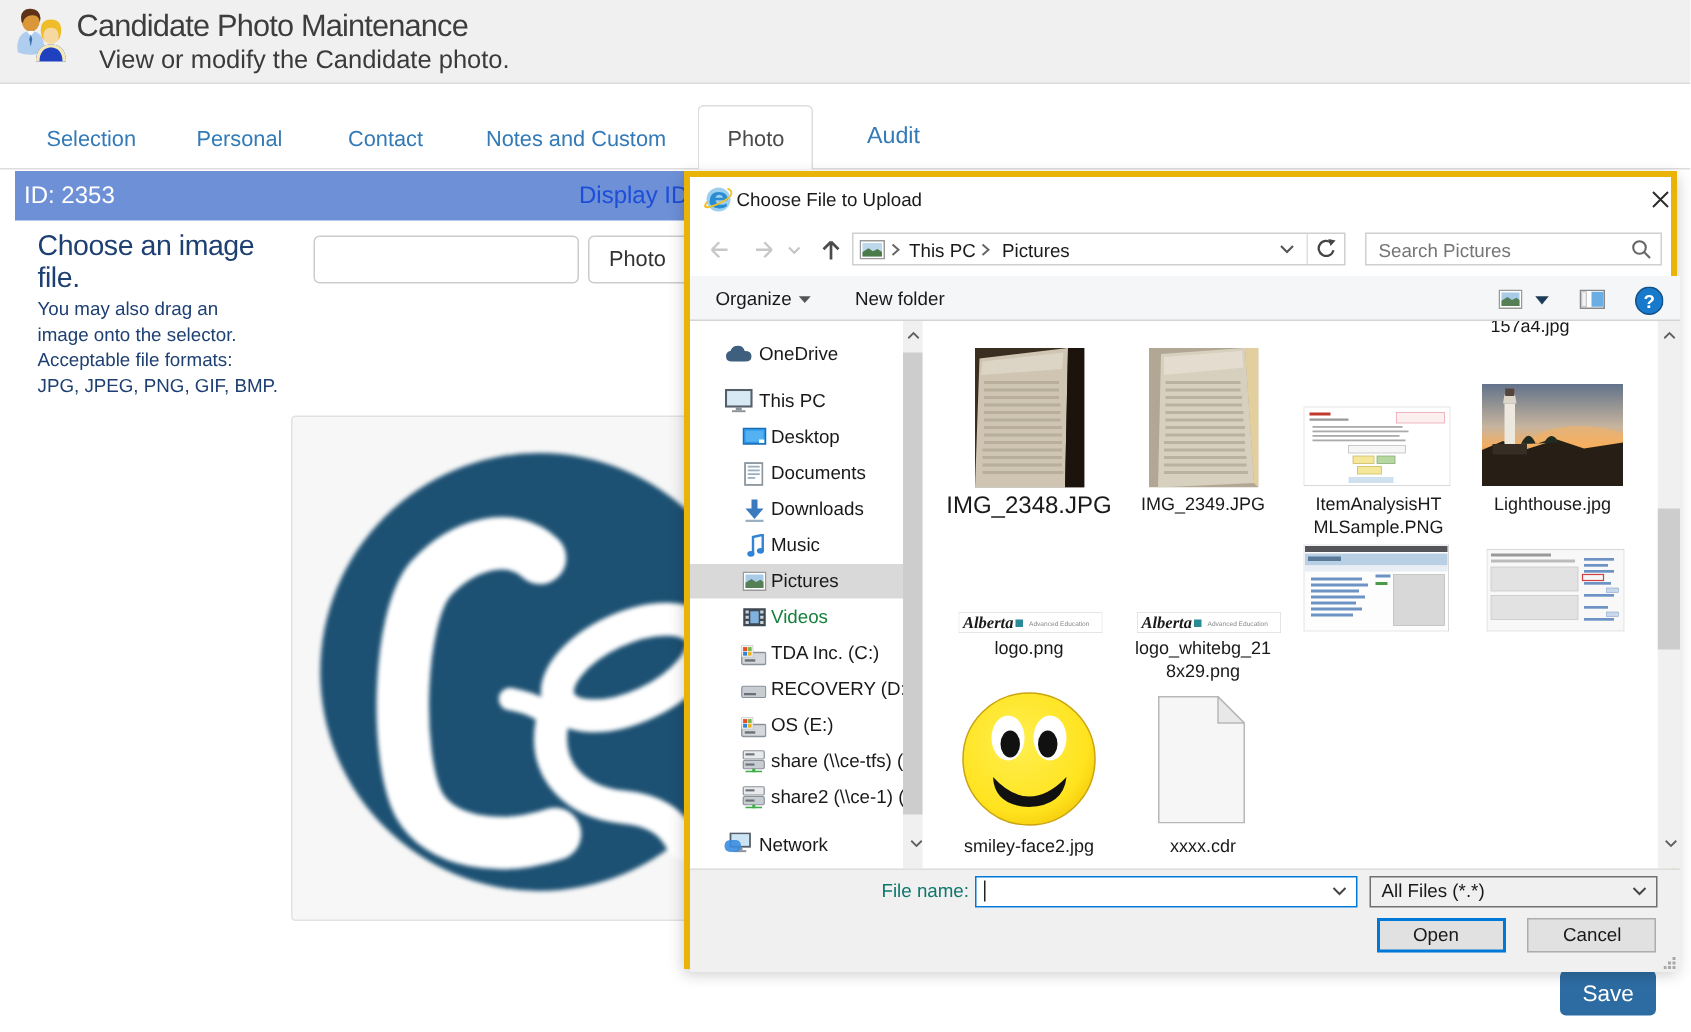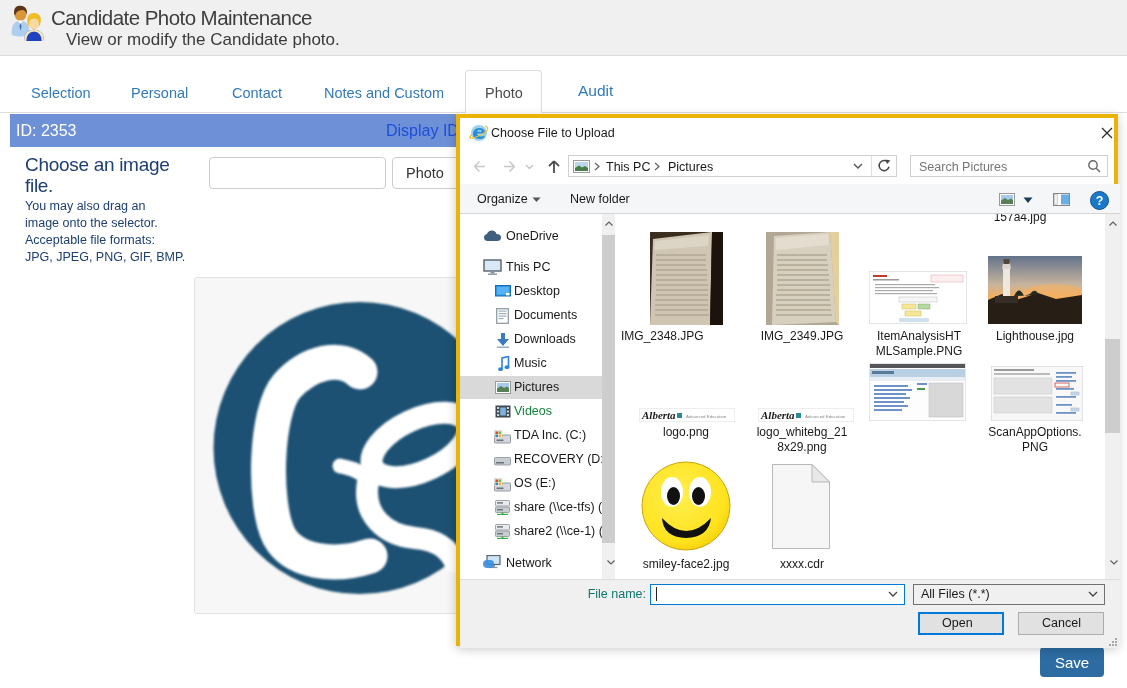--- a/index.html
+++ b/index.html
@@ -288,21 +288,21 @@
           <rect x="6" y="52" width="52" height="2"></rect>
           <rect x="6" y="57" width="52" height="2"></rect>
           <rect x="6" y="62" width="52" height="2"></rect>
           <rect x="5" y="67" width="53" height="2"></rect>
           <rect x="5" y="72" width="53" height="2"></rect>
           <rect x="5" y="77" width="53" height="2"></rect>
           <rect x="5" y="82" width="54" height="2"></rect>
       </g>
       <path d="M62 0 L73 0 L73 93 L60 93 Z" fill="#1c140c"></path>
     </svg>
-    <div class="a" style="left:5px;top:115px;width:130px;font-size:12px;color:#191919;text-align:left;">IMG_2348.JPG</div>
+    <div class="a" style="left:5px;top:115px;width:130px;font-size:16px;color:#191919;text-align:center;">IMG_2348.JPG</div>
 
     <svg class="a" style="left:150px;top:18px;filter:blur(0.5px);" width="73" height="93" viewBox="0 0 73 93">
       <rect width="73" height="93" fill="#b1a794"></rect>
       <path d="M8 4 L64 0 L70 90 L6 93 Z" fill="#d8d0bf"></path>
       <path d="M10 6 L62 2 L63 13 L10 18 Z" fill="#e4ddcf"></path>
       <g fill="#b0a794" opacity="0.75">
         <rect x="11" y="22" width="50" height="2"></rect>
           <rect x="11" y="27" width="50" height="2"></rect>
           <rect x="11" y="32" width="51" height="2"></rect>
           <rect x="11" y="37" width="51" height="2"></rect>
@@ -405,21 +405,20 @@
           <rect x="65" y="14" width="20" height="1.8"></rect>
           <rect x="65" y="22" width="18" height="1.8"></rect>
           <rect x="65" y="30" width="20" height="1.8"></rect>
           <rect x="65" y="38" width="16" height="1.8"></rect>
           <rect x="65" y="46" width="20" height="1.8"></rect>
       </g>
       <rect x="64" y="17" width="14" height="4" fill="none" stroke="#d04040" stroke-width="0.8"></rect>
       <rect x="80" y="26" width="8" height="3" fill="#c8d8ea" stroke="#8aa8c8" stroke-width="0.4"></rect>
       <rect x="80" y="42" width="8" height="3" fill="#c8d8ea" stroke="#8aa8c8" stroke-width="0.4"></rect>
     </svg>
-    <div class="a" style="left:366px;top:211px;width:106px;font-size:12px;line-height:15px;color:#191919;text-align:center;">ScanAppOptions. PNG</div>
 
     <svg class="a" style="left:24px;top:246px;" width="92" height="92" viewBox="0 0 92 92">
       <rect width="92" height="92" fill="#fff"></rect>
       <defs>
           <radialGradient id="sm" cx="0.42" cy="0.38" r="0.75">
             <stop offset="0" stop-color="#ffef50"></stop>
             <stop offset="0.7" stop-color="#ffe31e"></stop>
             <stop offset="1" stop-color="#f0c000"></stop>
           </radialGradient>
         </defs>

